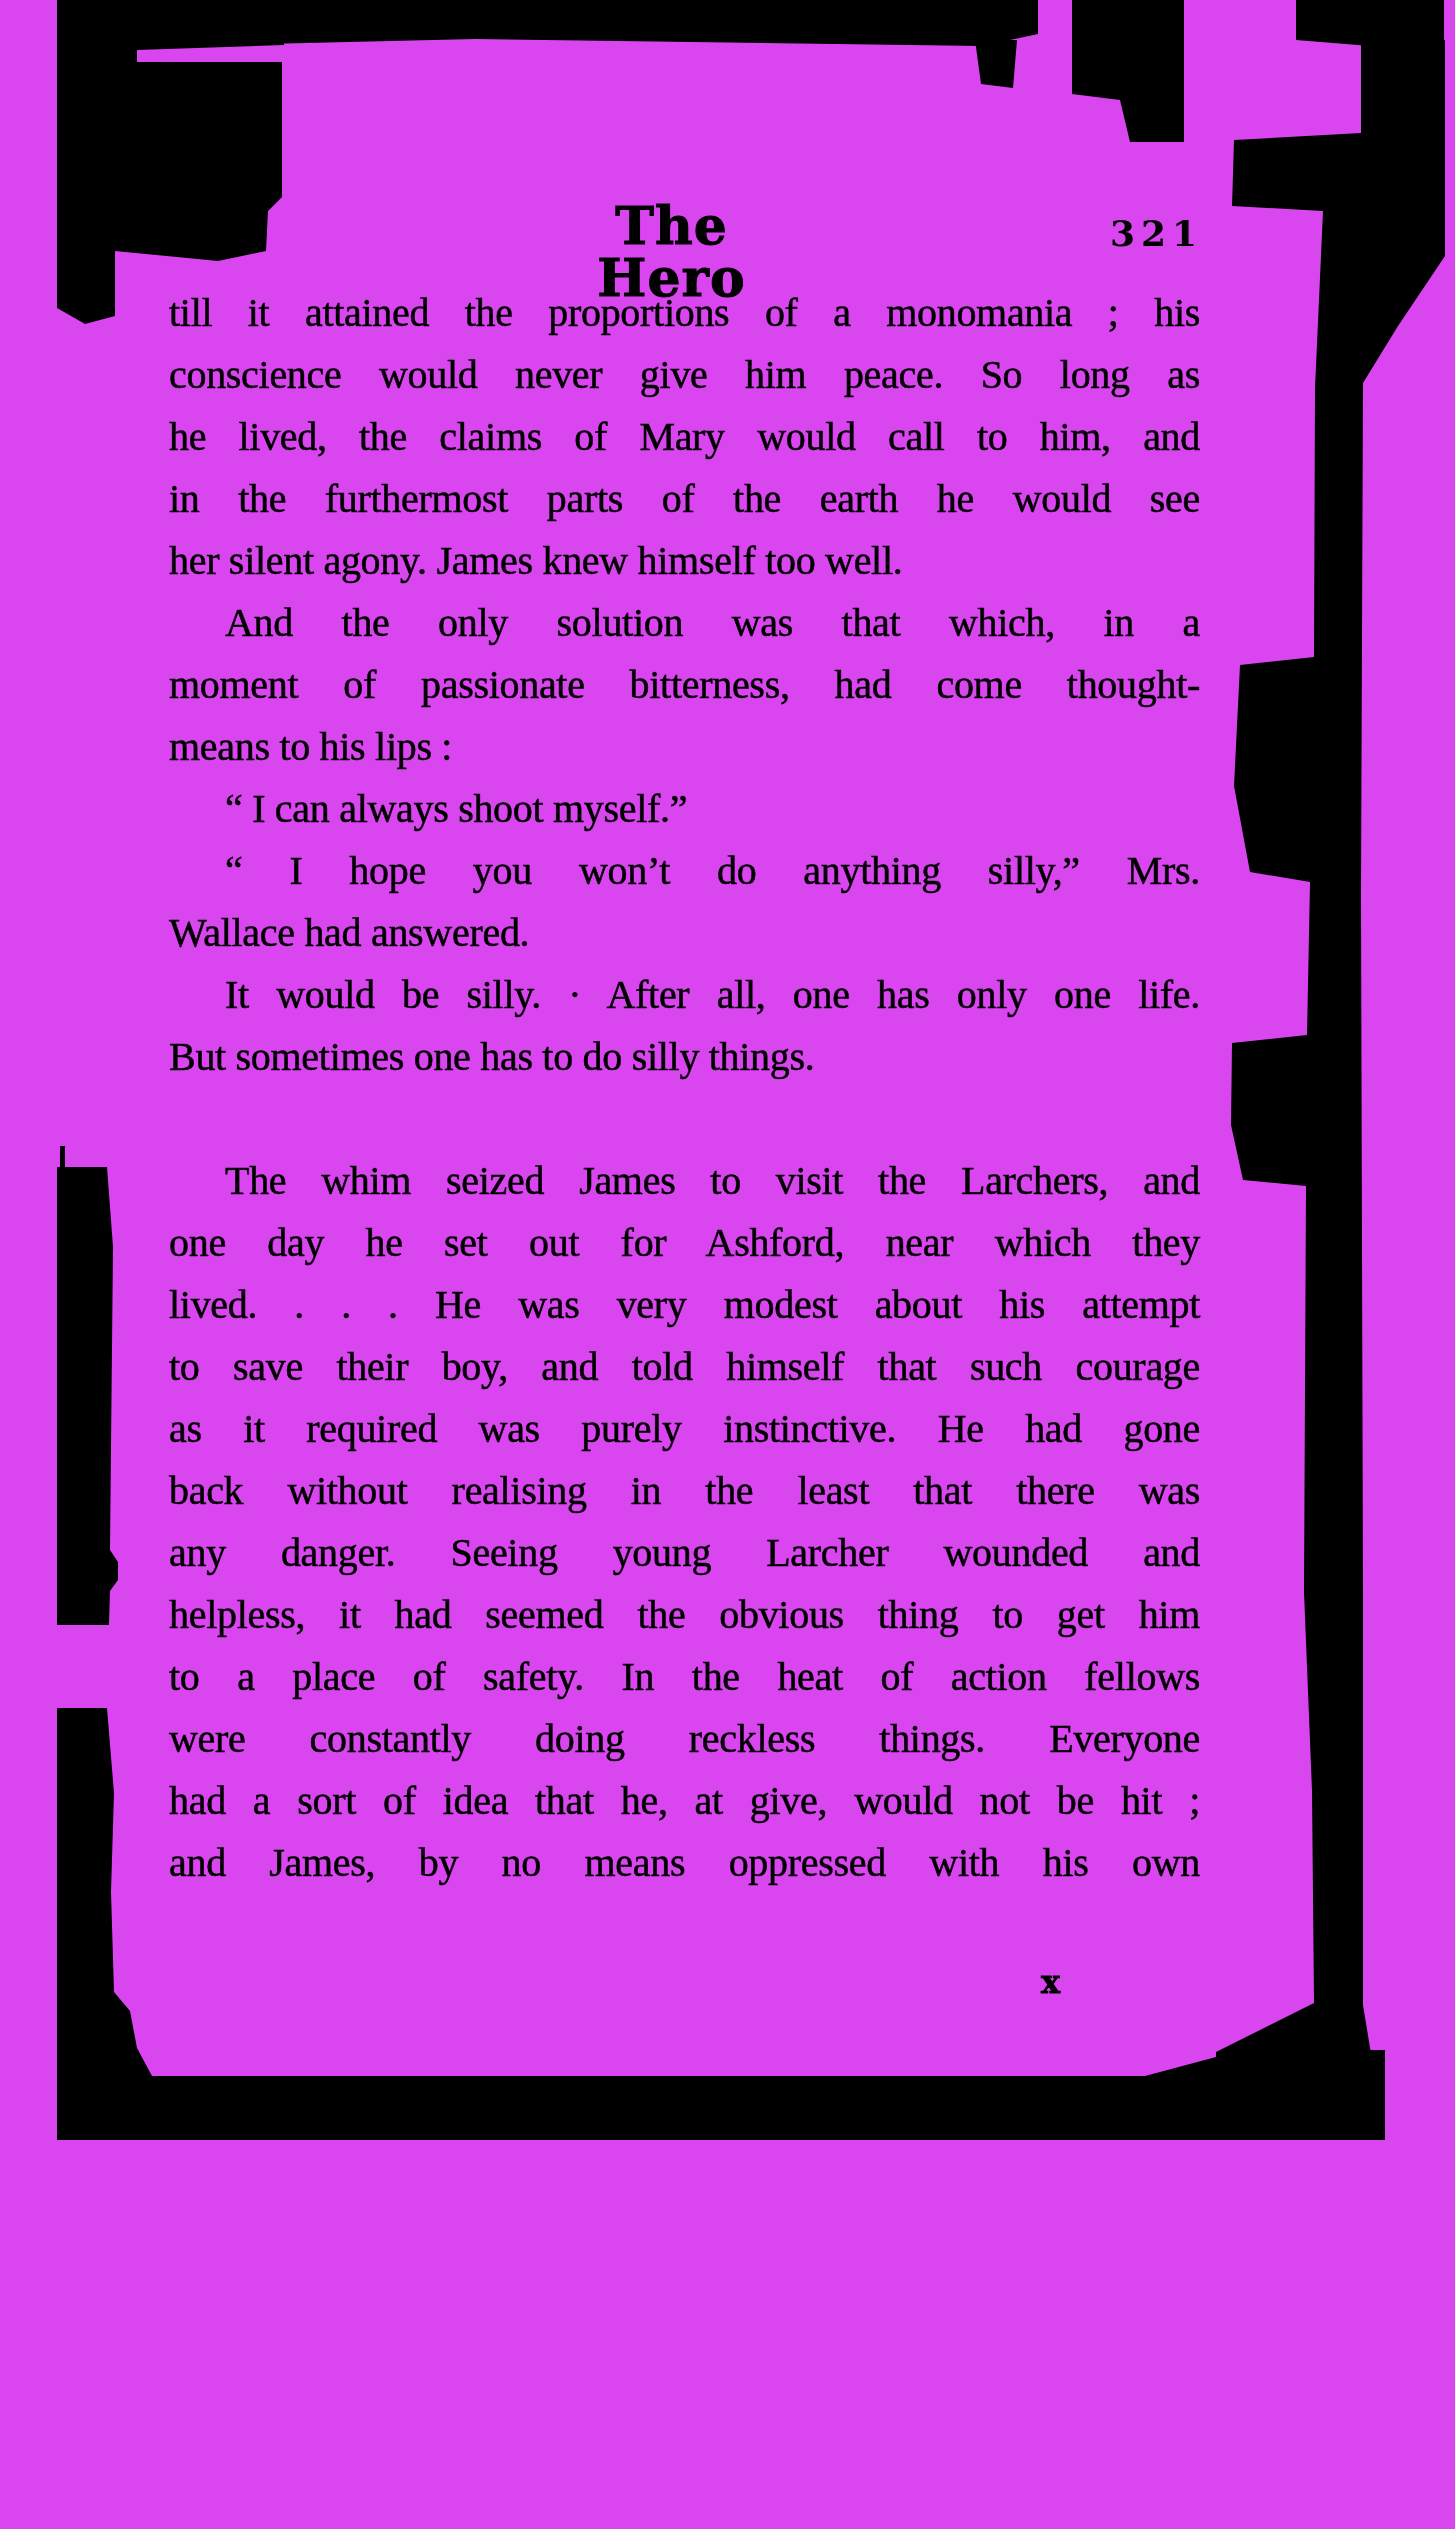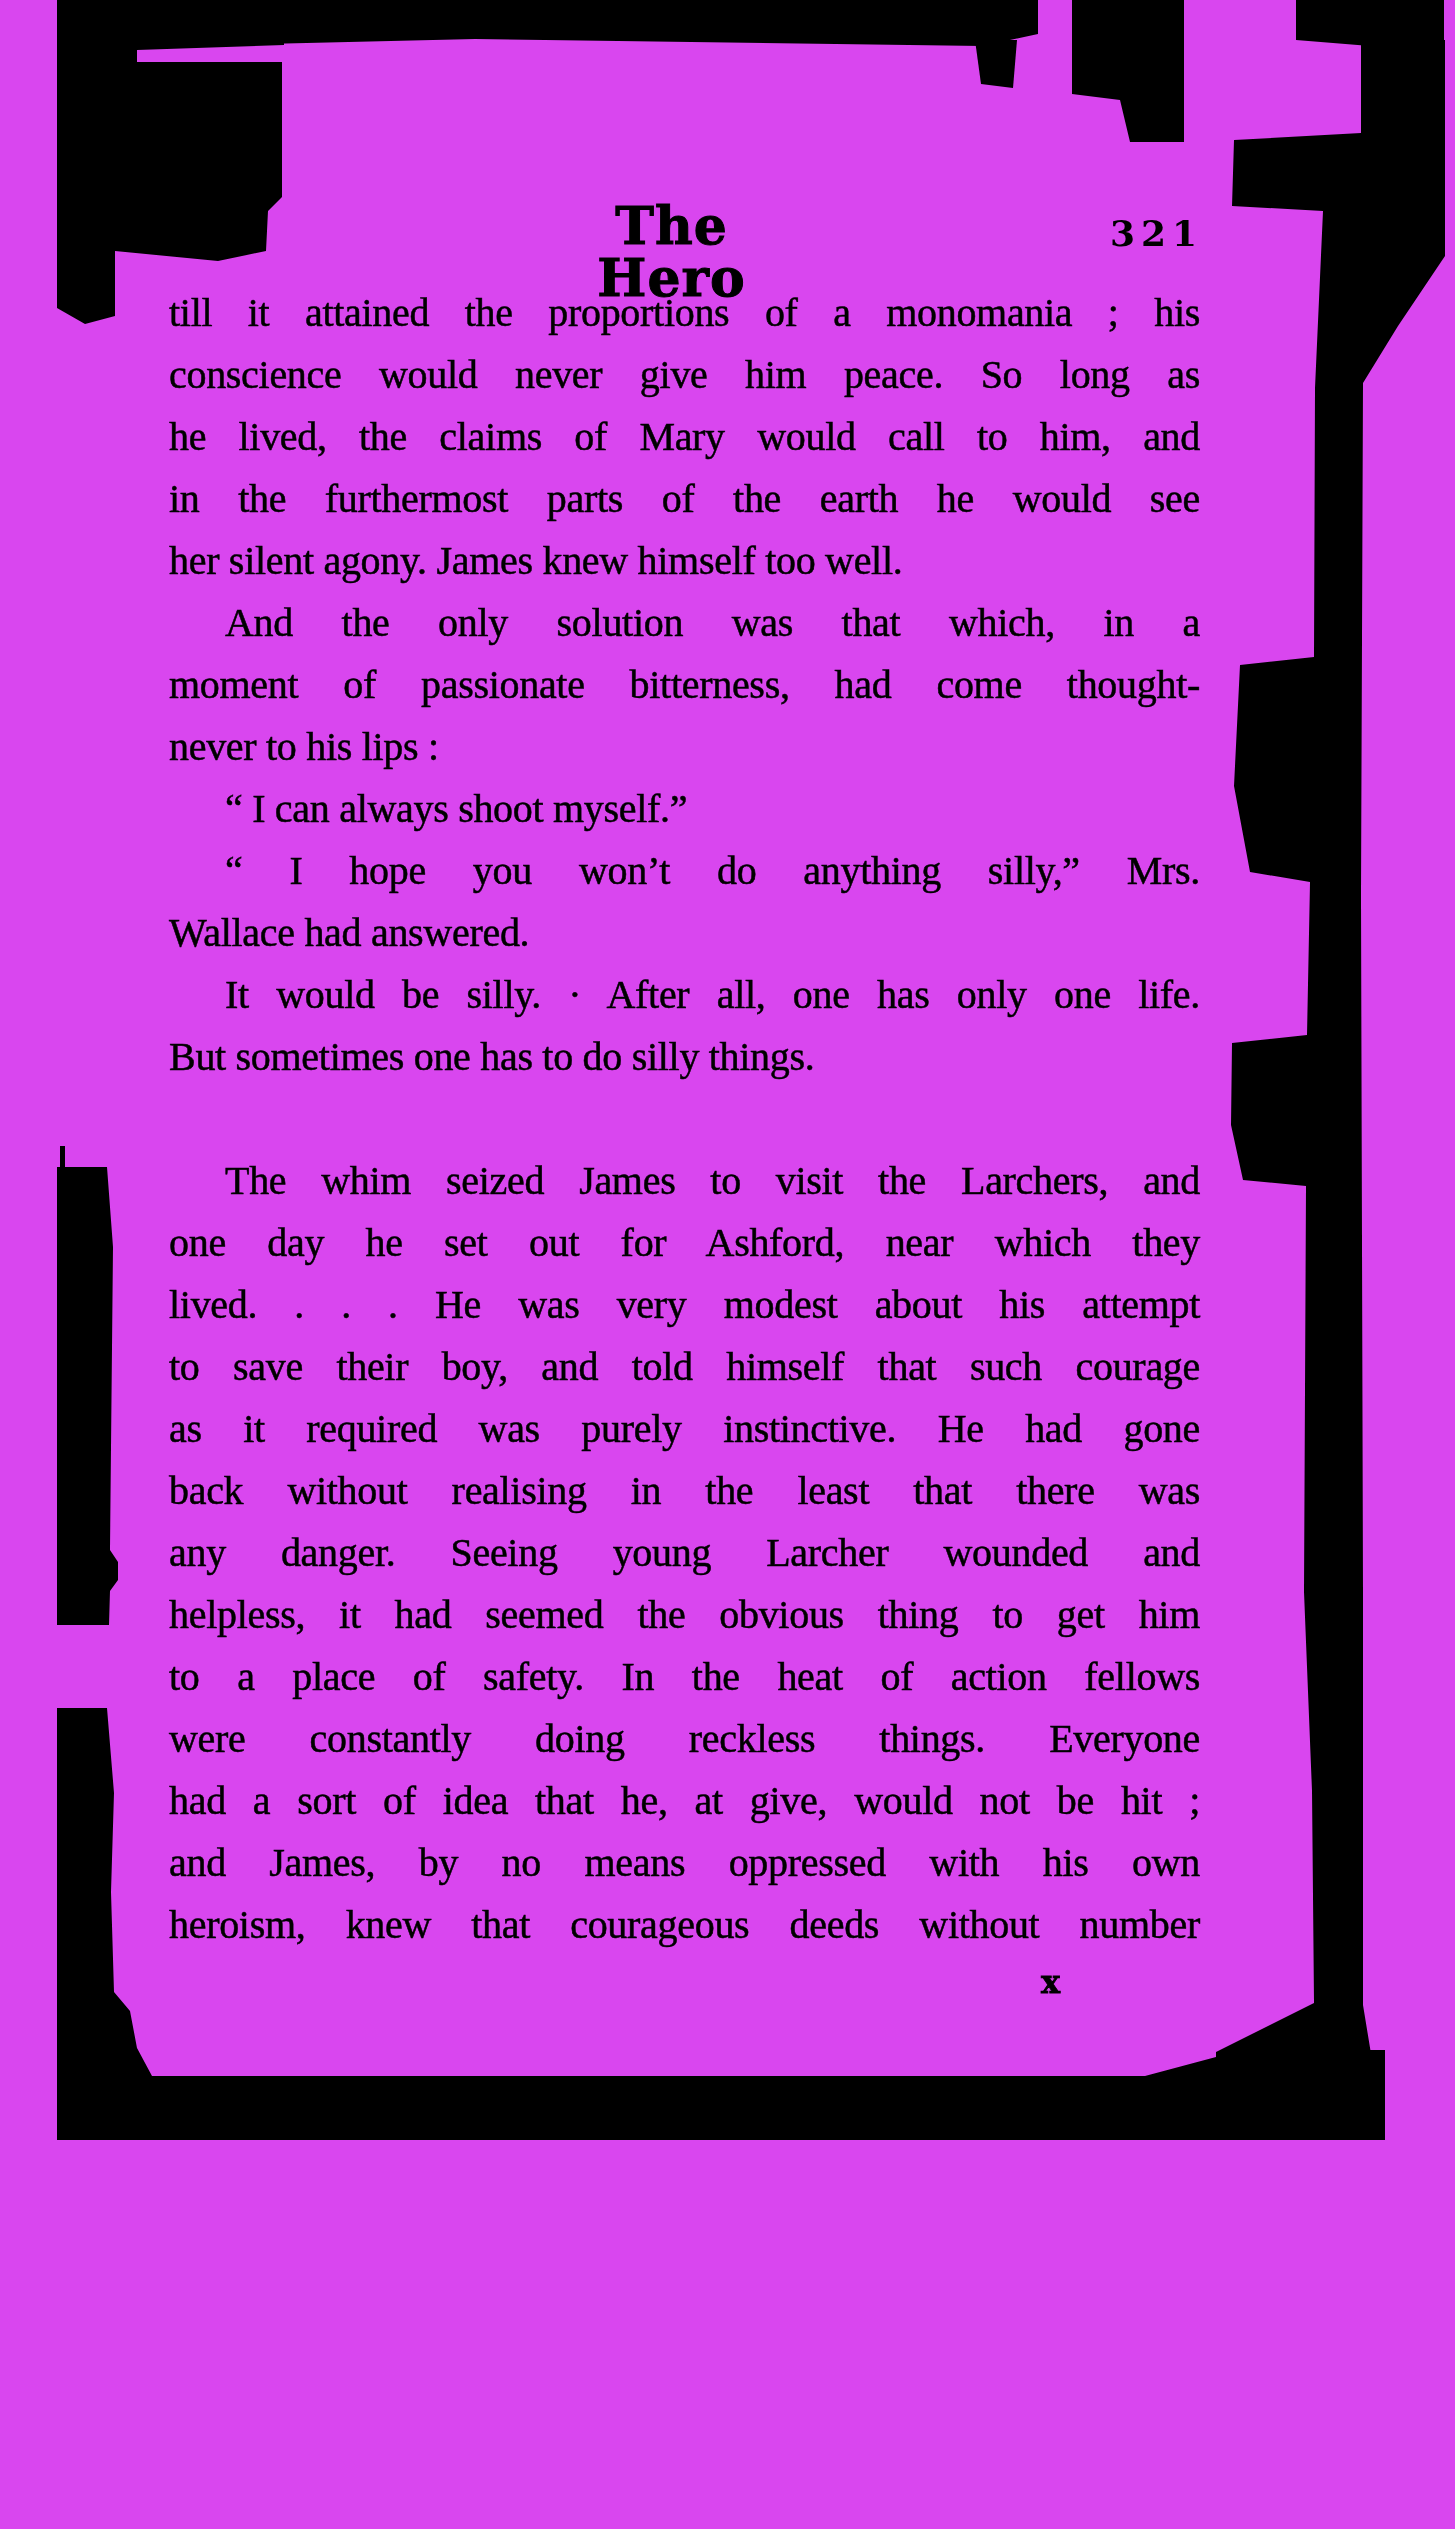--- a/index.html
+++ b/index.html
@@ -85,38 +85,37 @@
   <div id="page-number">321</div>
 
   <div id="text-block">
       <div class="line">till it attained the proportions of a monomania ; his</div>
       <div class="line">conscience would never give him peace.  So long as</div>
       <div class="line">he lived, the claims of Mary would call to him, and</div>
       <div class="line">in the furthermost parts of the earth he would see</div>
       <div class="line nofull">her silent agony.   James knew himself too well.</div>
       <div class="line indent">And the only solution was that which, in a</div>
       <div class="line">moment of passionate bitterness, had come thought-</div>
-      <div class="line nofull">never to his lips :</div>
+      <div class="line nofull">means to his lips :</div>
       <div class="line indent nofull">“ I can always shoot myself.”</div>
       <div class="line indent">“ I hope you won’t do anything silly,” Mrs.</div>
       <div class="line nofull">Wallace had answered.</div>
       <div class="line indent">It would be silly.  · After all, one has only one life.</div>
       <div class="line nofull">But sometimes one has to do silly things.</div>
       <div class="line blank"></div>
       <div class="line indent">The whim seized James to visit the Larchers, and</div>
       <div class="line">one day he set out for Ashford, near which they</div>
       <div class="line">lived. . . .  He was very modest about his attempt</div>
       <div class="line">to save their boy, and told himself that such courage</div>
       <div class="line">as it required was purely instinctive.  He had gone</div>
       <div class="line">back without realising in the least that there was</div>
       <div class="line">any danger.  Seeing young Larcher wounded and</div>
       <div class="line">helpless, it had seemed the obvious thing to get him</div>
       <div class="line">to a place of safety.  In the heat of action fellows</div>
       <div class="line">were constantly doing reckless things.  Everyone</div>
       <div class="line">had a sort of idea that he, at give, would not be hit ;</div>
       <div class="line">and James, by no means oppressed with his own</div>
-      <div class="line">heroism, knew that courageous deeds without number</div>
     </div>
 
   <div id="signature-mark">x</div>
 
 </div>
 
 
 </body></html>

